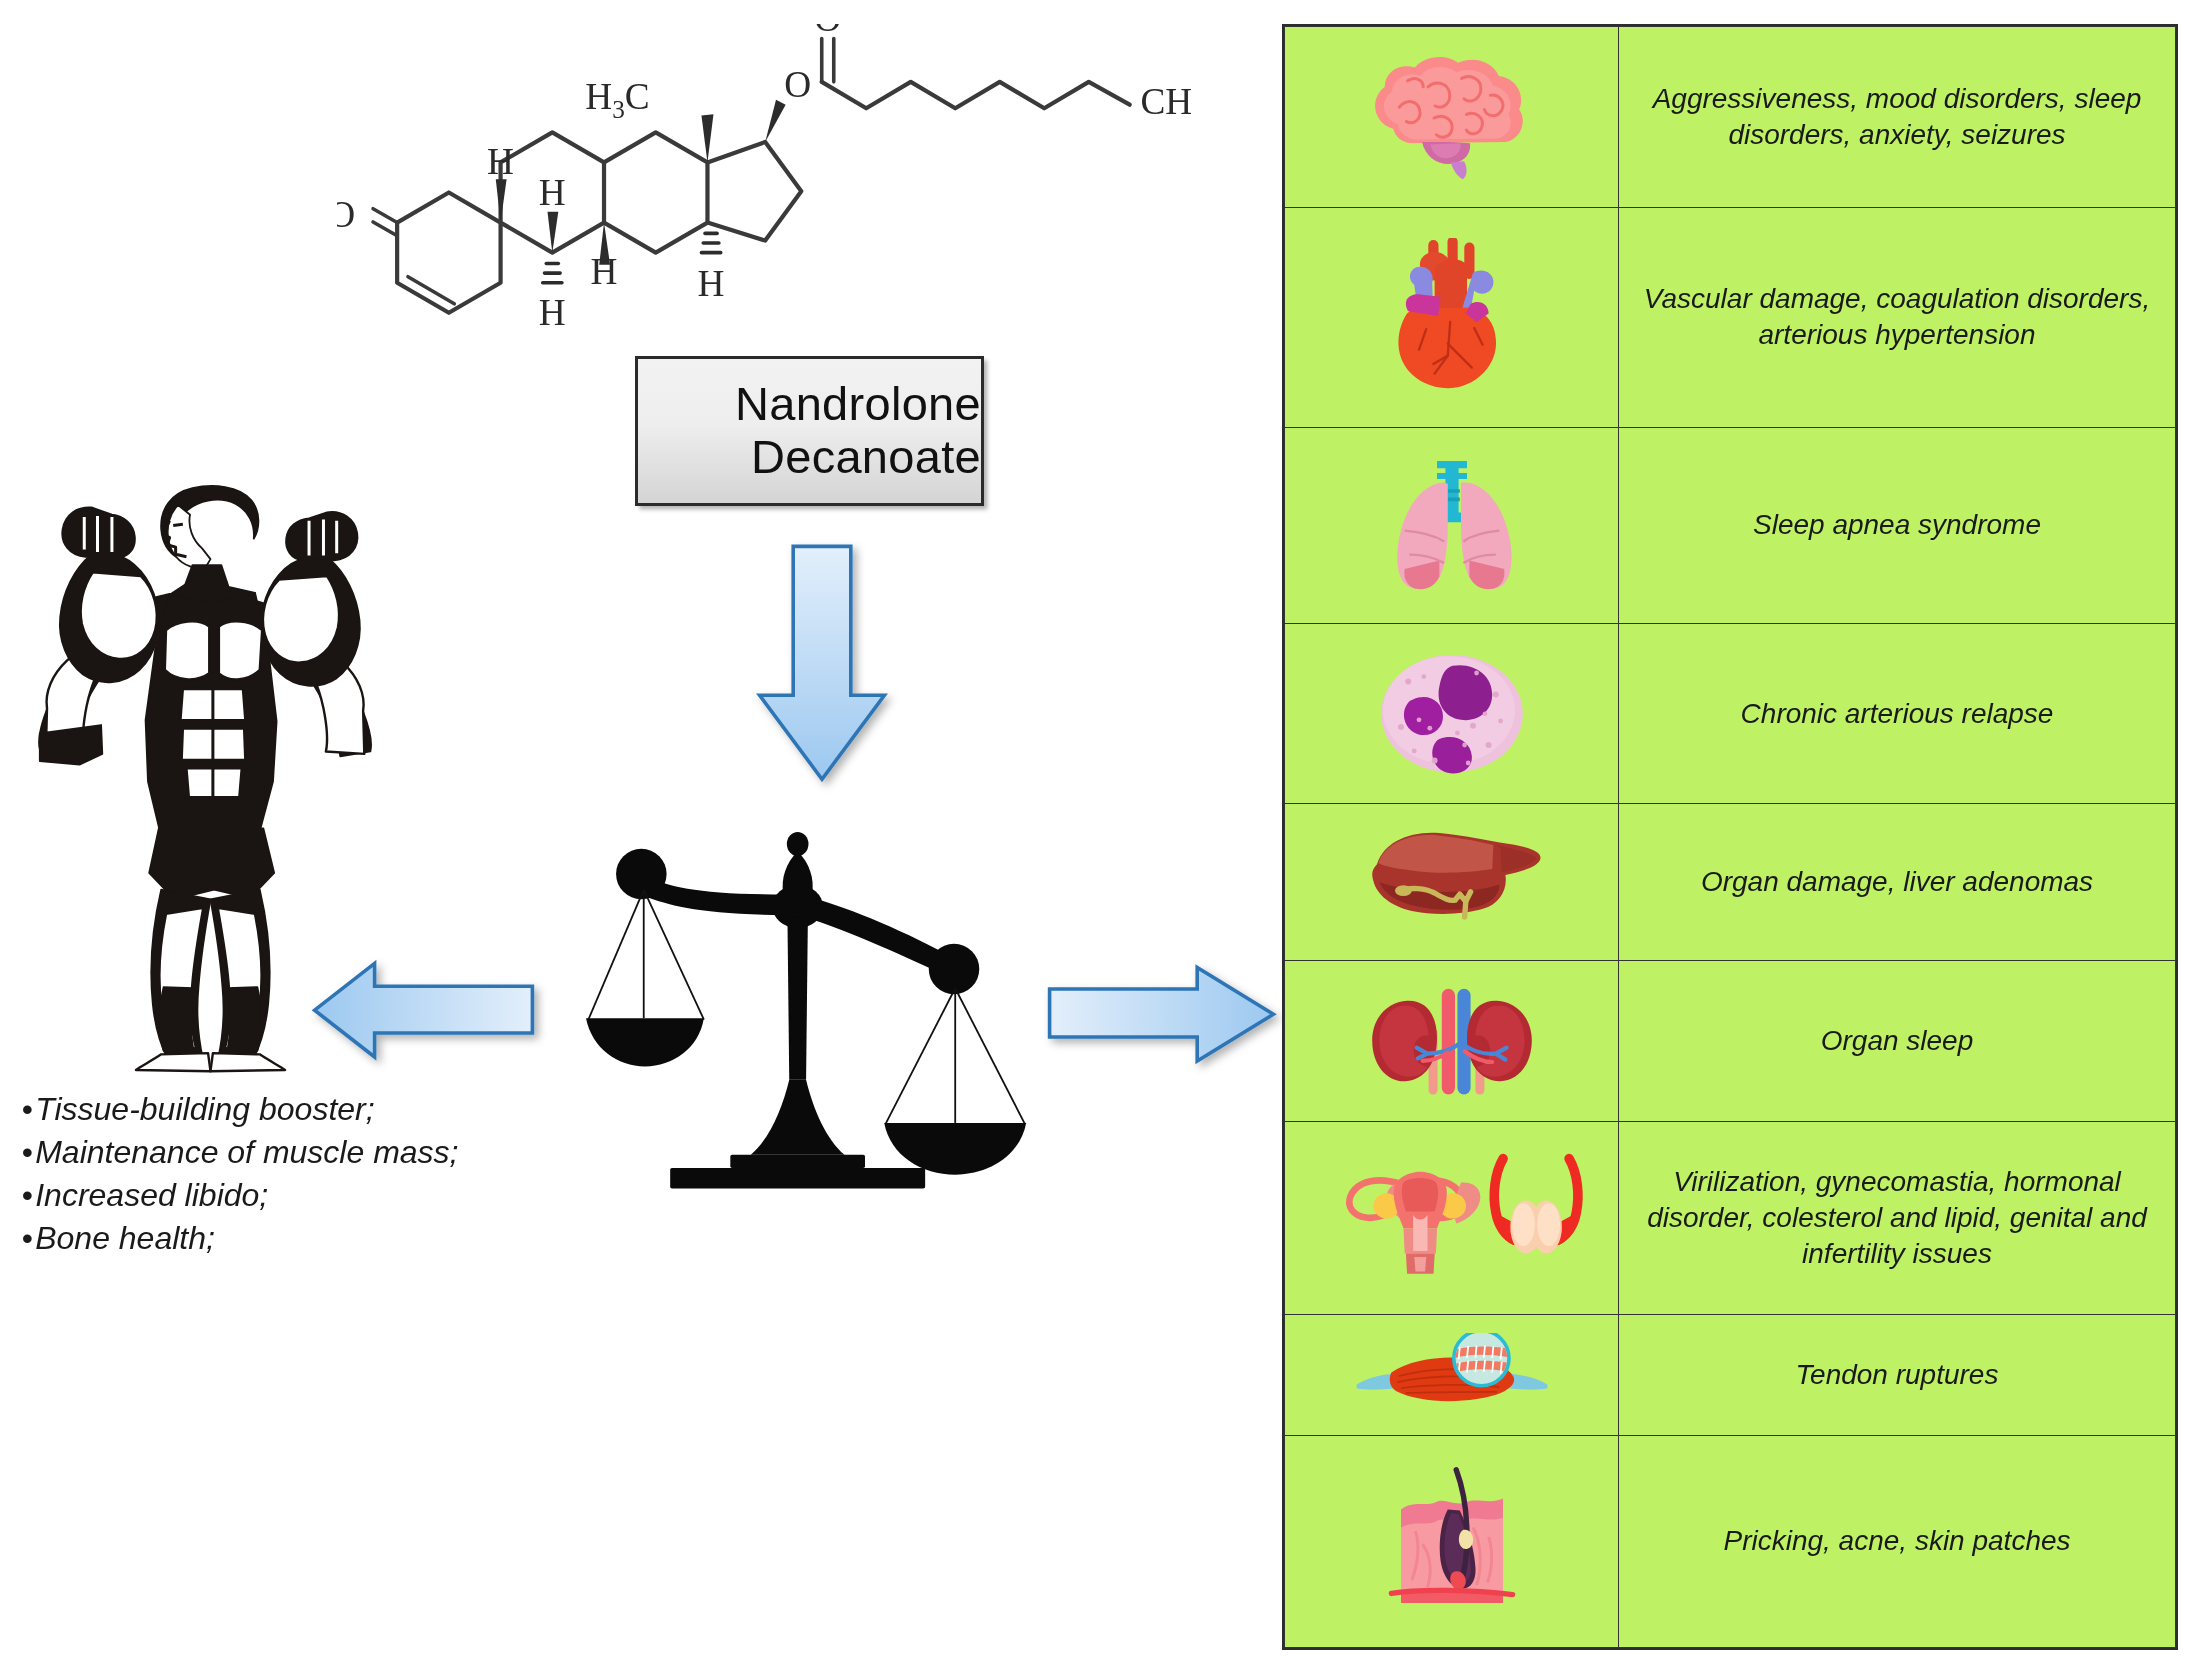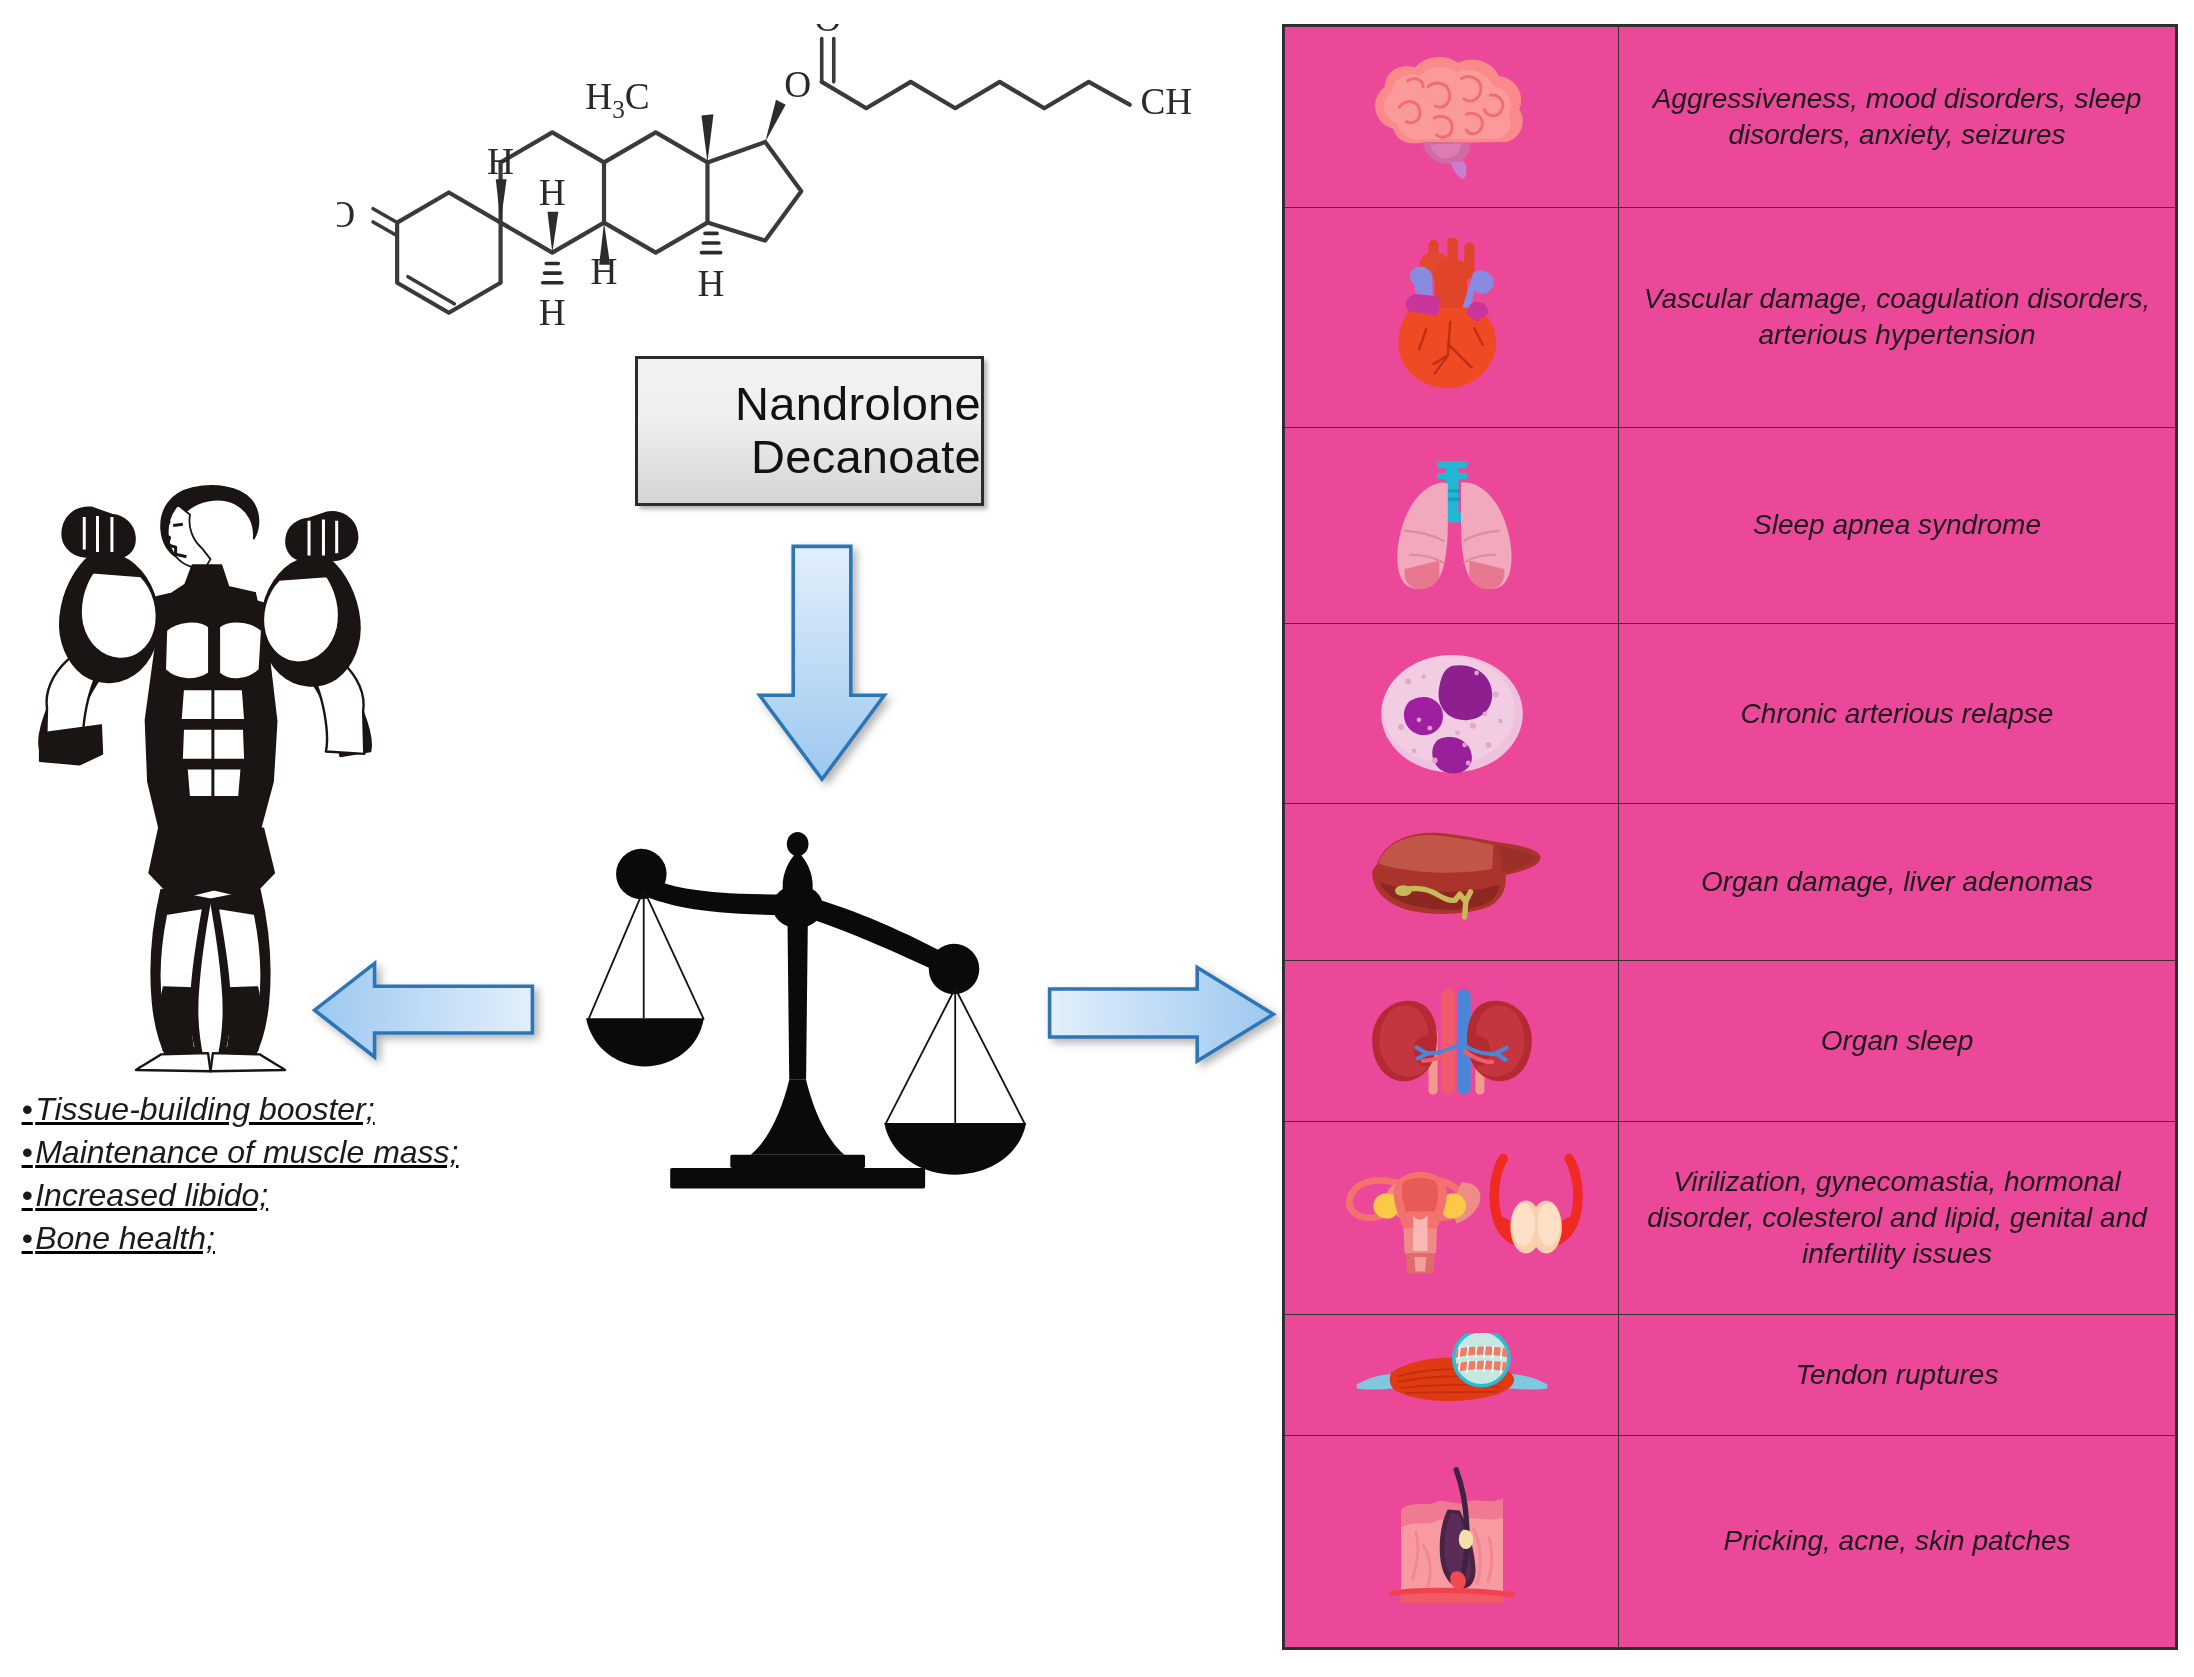--- a/index.html
+++ b/index.html
@@ -38,35 +38,35 @@
 
   
   #scale { position: absolute; left: 586px; top: 827px; width: 457px; height: 373px; }
   #scale svg { width: 100%; height: 100%; display: block; }
 
   
   #bodybuilder { position: absolute; left: 12px; top: 469px; width: 421px; height: 607px; }
   #bodybuilder svg { width: 100%; height: 100%; display: block; }
 
   
-  #benefits { position: absolute; left: 21.6px; top: 1088px; width: 541px; text-decoration: underline; }
+  #benefits { position: absolute; left: 21.6px; top: 1088px; width: 541px; }
   #benefits .b-item {
     font-size: 32px; font-style: italic; color: #1a1a1a;
     line-height: 1.34; white-space: nowrap;
     font-family: "Liberation Sans", sans-serif;
   }
   #benefits .b-item .bullet { margin-right: 2.4px; }
 
   
   #effects-table {
     position: absolute; left: 1282px; top: 24px;
     width: 896px; height: 1626px;
     border: 2.4px solid #2d2d2d;
     border-collapse: collapse;
-    background: #ec4899;
+    background: #bef264;
   }
   #effects-table table { width: 100%; height: 100%; border-collapse: collapse; table-layout: fixed; }
   #effects-table td { border: 1.8px solid #333; vertical-align: middle; }
   .cell-icon { width: 334px; text-align: center; padding: 3.6px 0; }
   .cell-icon svg { display: block; margin: 0 auto; }
   .cell-text {
     text-align: center; padding: 4.8px 20.4px;
     font-size: 28px; font-style: italic; color: #1a1a1a;
     line-height: 1.28;
     font-family: "Liberation Sans", sans-serif;

